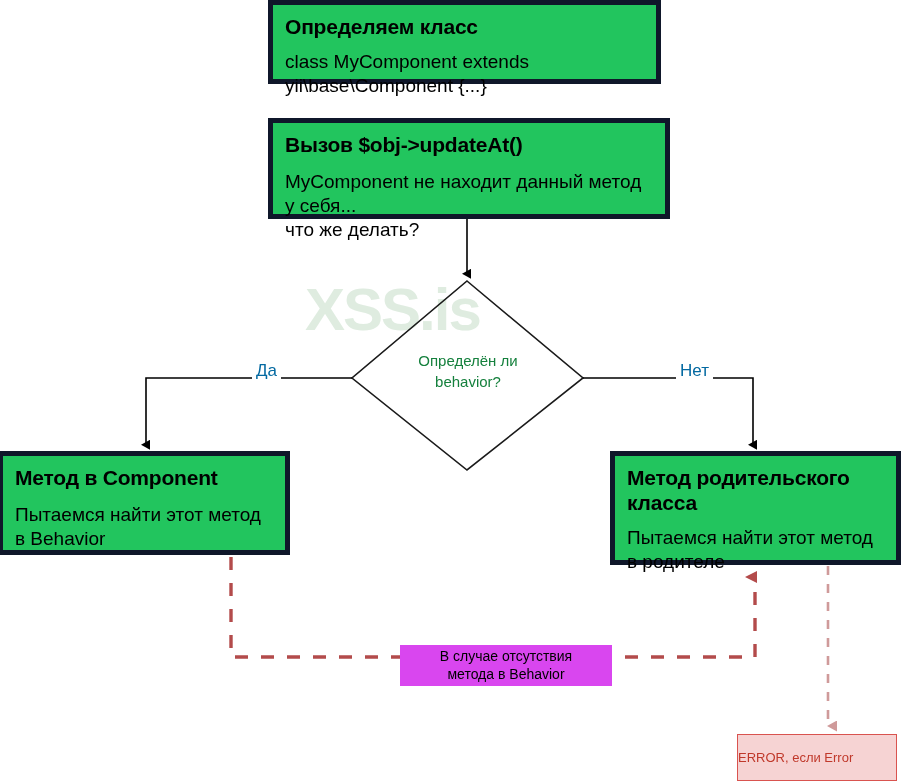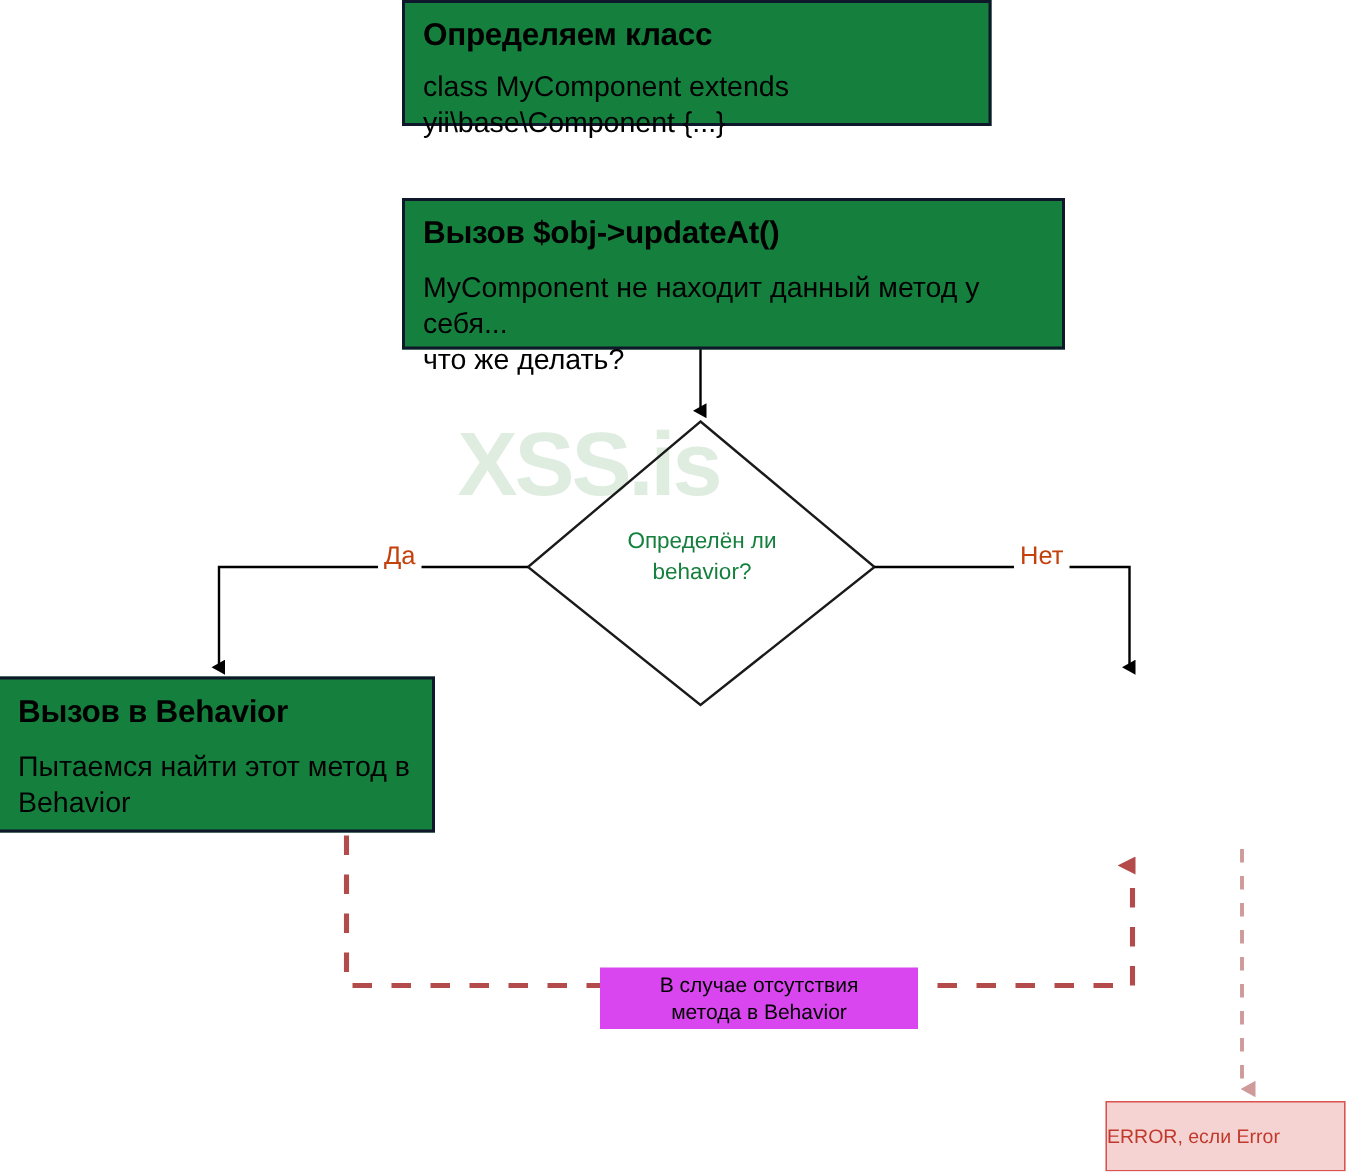--- a/index.html
+++ b/index.html
@@ -22,22 +22,22 @@
     position: absolute;
     left: 0;
     top: 0;
     width: 901px;
     height: 781px;
     pointer-events: none;
   }
   .node {
     position: absolute;
     box-sizing: border-box;
-    background: #15803d;
-    border: 2px solid #0f172a;
+    background: #22c55e;
+    border: 5px solid #0f172a;
     padding: 10px 12px;
   }
   .node-title {
     font-size: 21px;
     font-weight: bold;
     color: #000000;
     line-height: 1.18;
     margin: 0 0 2px 0;
     letter-spacing: -0.2px;
   }
@@ -50,22 +50,22 @@
   }
   #node-define-class {
     left: 268px;
     top: 0px;
     width: 393px;
     height: 84px;
   }
   #node-define-class .node-title { margin-bottom: 10px; }
   #node-call-update {
     left: 268px;
-    top: 132px;
-    width: 442px;
+    top: 118px;
+    width: 402px;
     height: 101px;
   }
   #node-call-update .node-title { margin-bottom: 12px; }
   #node-behavior-method {
     left: -2px;
     top: 451px;
     width: 292px;
     height: 104px;
   }
   #node-behavior-method .node-title { margin-bottom: 12px; }
@@ -100,21 +100,21 @@
     width: 192px;
     text-align: center;
     font-size: 15px;
     color: #15803d;
     line-height: 1.4;
     white-space: pre-line;
   }
   .edge-label {
     position: absolute;
     font-size: 17px;
-    color: #c2410c;
+    color: #0369a1;
     background: #ffffff;
     padding: 0 4px;
     white-space: nowrap;
   }
   #label-yes { left: 252px; top: 361px; }
   #label-no  { left: 676px; top: 361px; }
   #label-fallback {
     position: absolute;
     left: 400px;
     top: 645px;
@@ -182,24 +182,28 @@
 что же делать?</p>
   </div>
 
   <div class="diamond-label">Определён ли
 behavior?</div>
 
   <div class="edge-label" id="label-yes">Да</div>
   <div class="edge-label" id="label-no">Нет</div>
 
   <div class="node" id="node-behavior-method">
-    <p class="node-title">Вызов в Behavior</p>
+    <p class="node-title">Метод в Component</p>
     <p class="node-body">Пытаемся найти этот метод в Behavior</p>
   </div>
 
+  <div class="node" id="node-parent-method">
+    <p class="node-title">Метод родительского класса</p>
+    <p class="node-body">Пытаемся найти этот метод в родителе</p>
+  </div>
 
   <div id="label-fallback">В случае отсутствия
 метода в Behavior</div>
 
   <div class="node" id="node-error">
     <span class="error-text">ERROR, если Error</span>
   </div>
 
 </div>
 

